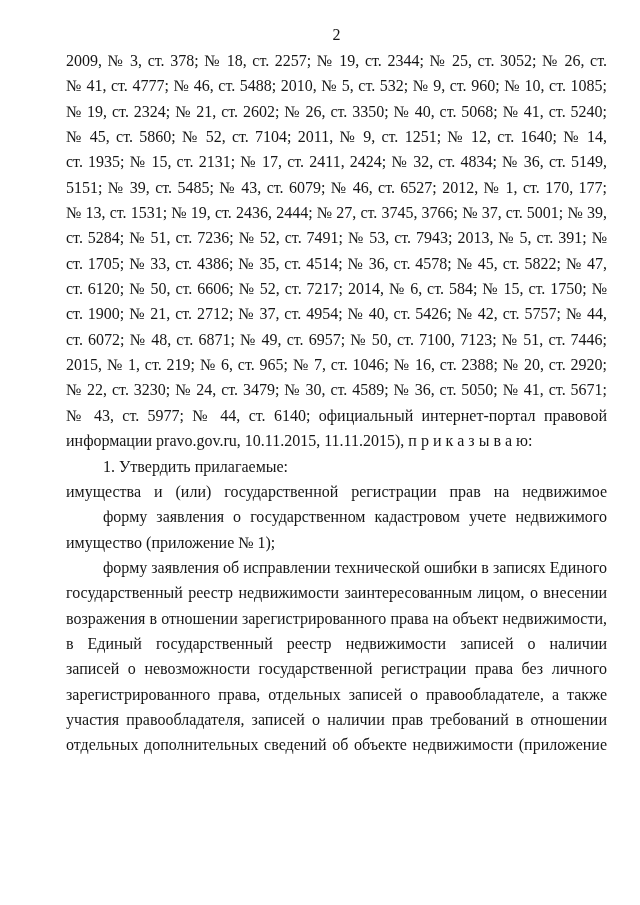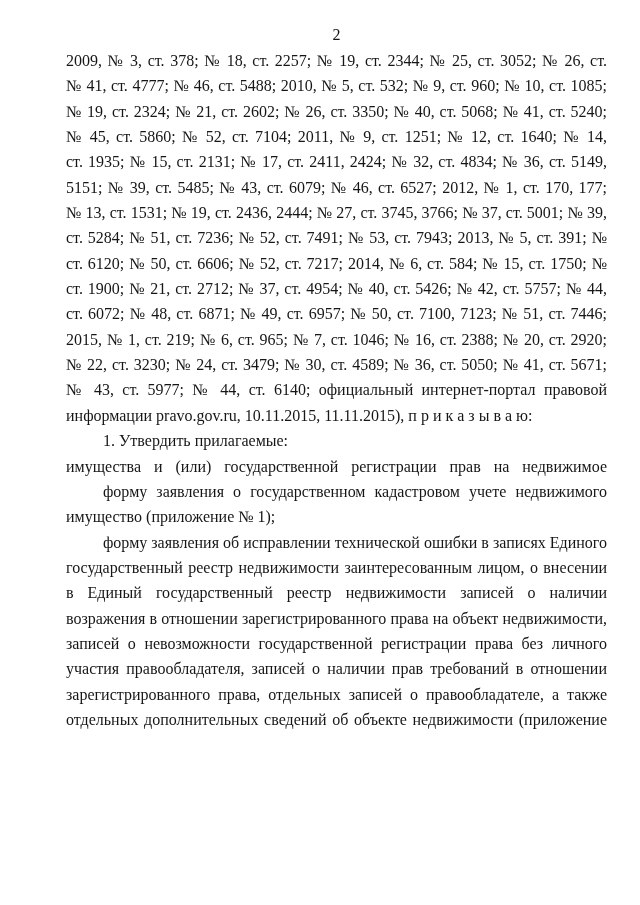--- a/index.html
+++ b/index.html
@@ -58,40 +58,41 @@
   <div class="text-block">
       <div class="paragraph">
         <div class="line">2009, № 3, ст. 378; № 18, ст. 2257; № 19, ст. 2344; № 25, ст. 3052; № 26, ст. 3190;</div>
         <div class="line">№ 41, ст. 4777; № 46, ст. 5488; 2010, № 5, ст. 532; № 9, ст. 960; № 10, ст. 1085;</div>
         <div class="line">№ 19, ст. 2324; № 21, ст. 2602; № 26, ст. 3350; № 40, ст. 5068; № 41, ст. 5240;</div>
         <div class="line">№ 45, ст. 5860; № 52, ст. 7104; 2011, № 9, ст. 1251; № 12, ст. 1640; № 14,</div>
         <div class="line">ст. 1935; № 15, ст. 2131; № 17, ст. 2411, 2424; № 32, ст. 4834; № 36, ст. 5149,</div>
         <div class="line">5151; № 39, ст. 5485; № 43, ст. 6079; № 46, ст. 6527; 2012, № 1, ст. 170, 177;</div>
         <div class="line">№ 13, ст. 1531; № 19, ст. 2436, 2444; № 27, ст. 3745, 3766; № 37, ст. 5001; № 39,</div>
         <div class="line">ст. 5284; № 51, ст. 7236; № 52, ст. 7491; № 53, ст. 7943; 2013, № 5, ст. 391; № 14,</div>
+        <div class="line">ст. 1705; № 33, ст. 4386; № 35, ст. 4514; № 36, ст. 4578; № 45, ст. 5822; № 47,</div>
         <div class="line">ст. 6120; № 50, ст. 6606; № 52, ст. 7217; 2014, № 6, ст. 584; № 15, ст. 1750; № 16,</div>
         <div class="line">ст. 1900; № 21, ст. 2712; № 37, ст. 4954; № 40, ст. 5426; № 42, ст. 5757; № 44,</div>
         <div class="line">ст. 6072; № 48, ст. 6871; № 49, ст. 6957; № 50, ст. 7100, 7123; № 51, ст. 7446;</div>
         <div class="line">2015, № 1, ст. 219; № 6, ст. 965; № 7, ст. 1046; № 16, ст. 2388; № 20, ст. 2920;</div>
         <div class="line">№ 22, ст. 3230; № 24, ст. 3479; № 30, ст. 4589; № 36, ст. 5050; № 41, ст. 5671;</div>
         <div class="line">№ 43, ст. 5977; № 44, ст. 6140; официальный интернет-портал правовой</div>
         <div class="line last">информации pravo.gov.ru, 10.11.2015, 11.11.2015), п р и к а з ы в а ю:</div>
       </div>
       <div class="paragraph">
         <div class="line indent last">1. Утвердить прилагаемые:</div>
       </div>
       <div class="paragraph">
         <div class="line">имущества и (или) государственной регистрации прав на недвижимое</div>
         <div class="line indent">форму заявления о государственном кадастровом учете недвижимого</div>
         <div class="line last">имущество (приложение № 1);</div>
       </div>
       <div class="paragraph">
         <div class="line indent">форму заявления об исправлении технической ошибки в записях Единого</div>
         <div class="line">государственный реестр недвижимости заинтересованным лицом, о внесении</div>
+        <div class="line">возражения в отношении зарегистрированного права на объект недвижимости,</div>
         <div class="line">в Единый государственный реестр недвижимости записей о наличии</div>
-        <div class="line">возражения в отношении зарегистрированного права на объект недвижимости,</div>
         <div class="line">записей о невозможности государственной регистрации права без личного</div>
+        <div class="line">зарегистрированного права, отдельных записей о правообладателе, а также</div>
         <div class="line">участия правообладателя, записей о наличии прав требований в отношении</div>
-        <div class="line">зарегистрированного права, отдельных записей о правообладателе, а также</div>
         <div class="line last">отдельных дополнительных сведений об объекте недвижимости (приложение № 2);</div>
       </div>
     </div>
 </div>
 
 </body></html>

